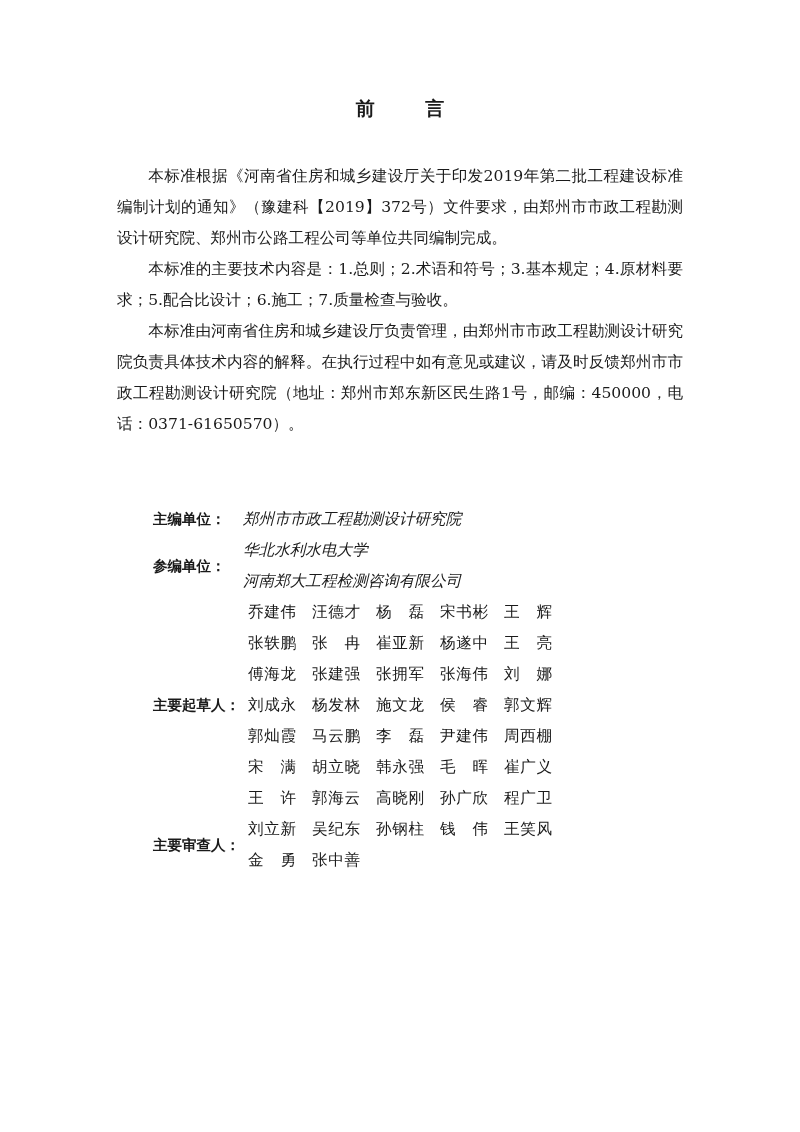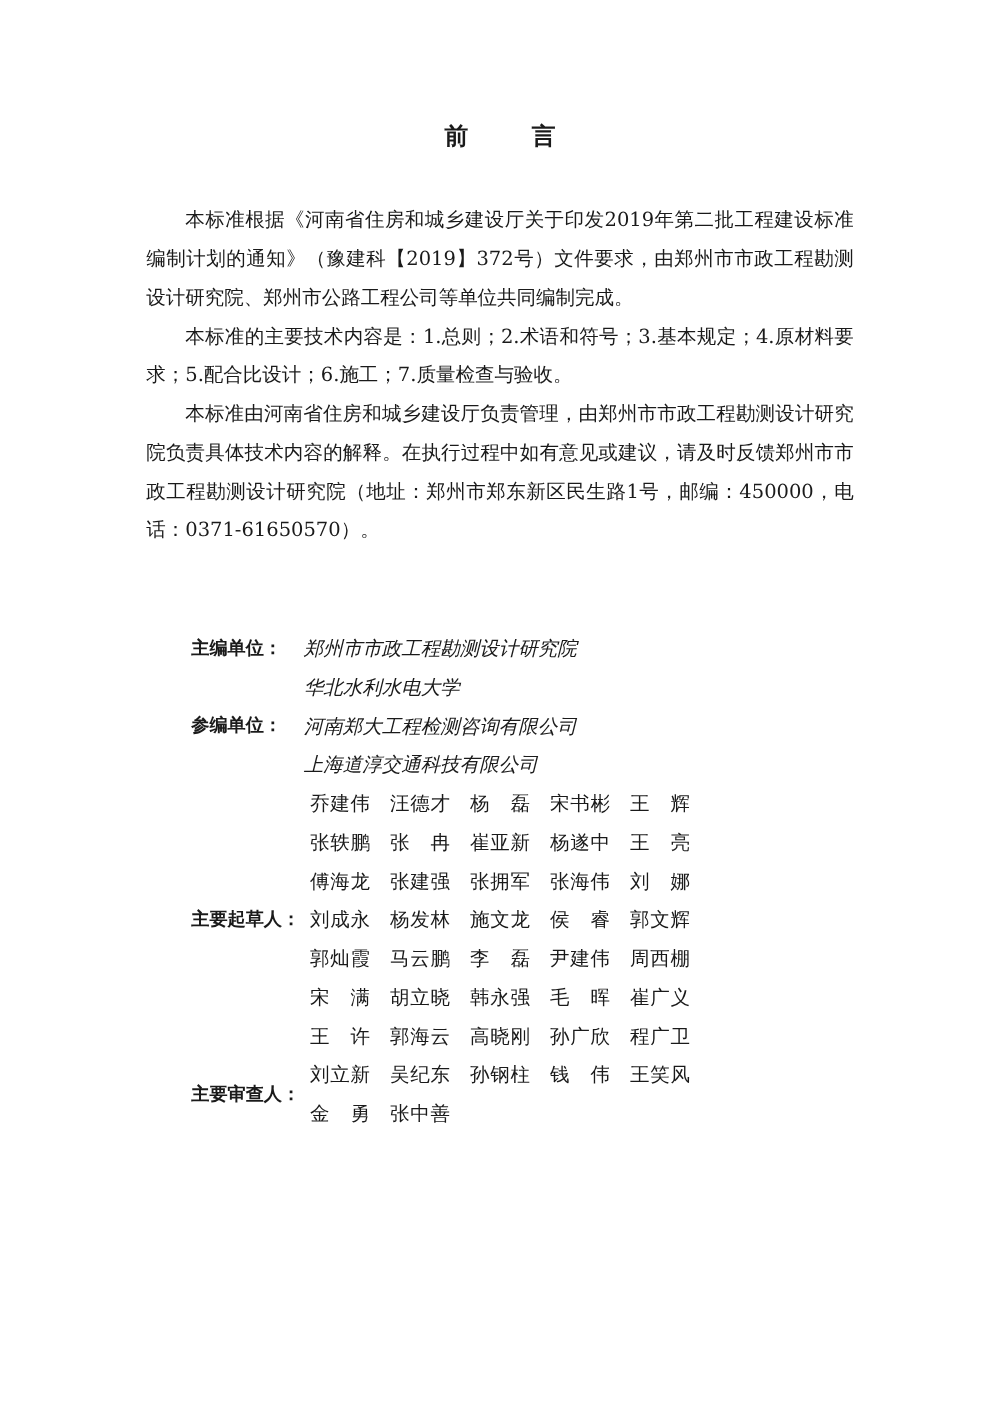--- a/index.html
+++ b/index.html
@@ -54,21 +54,20 @@
       <div class="role-values">
         <span class="unit">郑州市市政工程勘测设计研究院</span>
       </div>
     </div>
 
     <div class="role-row">
       <span class="role-label short">参编单位：</span>
       <div class="role-values">
         <span class="unit">华北水利水电大学</span>
         <span class="unit">河南郑大工程检测咨询有限公司</span>
-        <span class="unit">上海道淳交通科技有限公司</span>
       </div>
     </div>
 
     <div class="role-row">
       <span class="role-label long">主要起草人：</span>
       <div class="names-grid">
         <span class="name">乔建伟</span>
         <span class="name">汪德才</span>
         <span class="name">杨磊</span>
         <span class="name">宋书彬</span>

